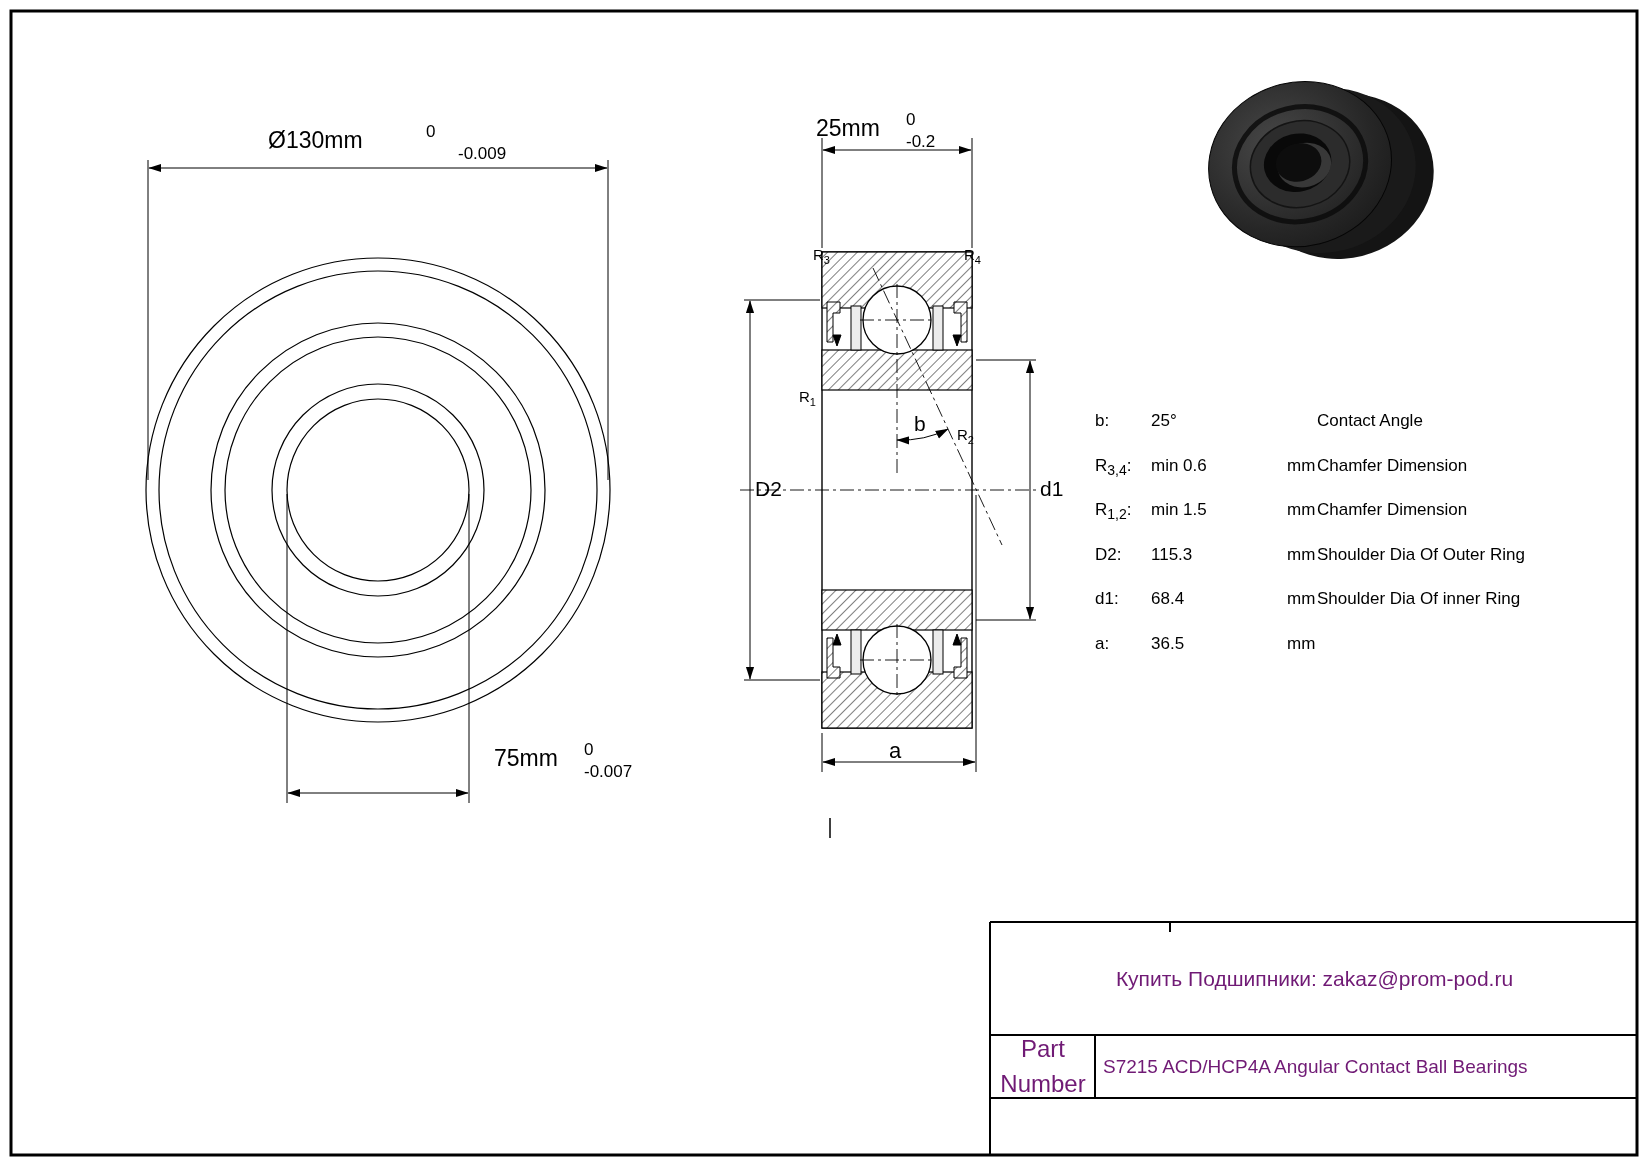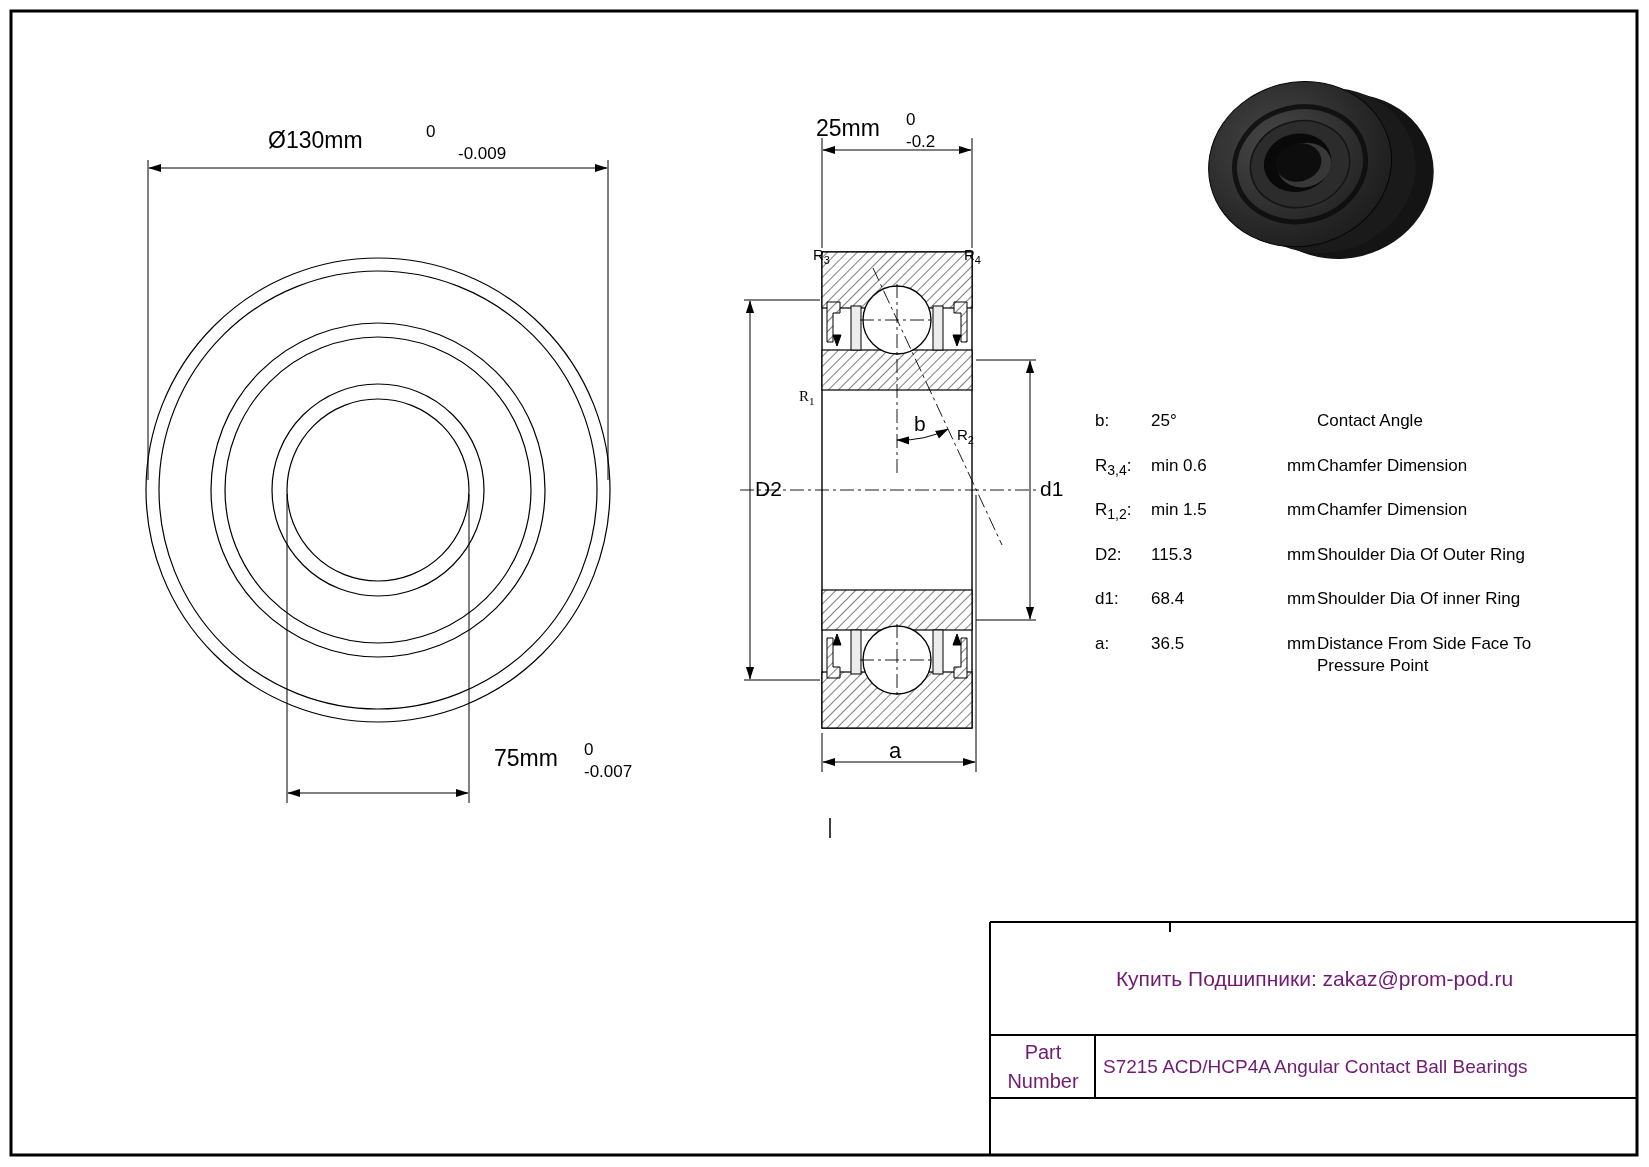--- a/index.html
+++ b/index.html
@@ -15,21 +15,21 @@
   .dim-big{font-size:23px;}
   .tol{font-size:17px;}
   .rlbl{font-size:15px;}
   .rlbl sub{font-size:11px;}
   .seclbl{font-size:21px;}
   .spec-table{position:absolute;left:1095px;top:410px;width:450px;color:#000;}
   .spec-row{display:grid;grid-template-columns:56px 136px 30px auto;height:44.5px;align-items:start;font-size:17px;line-height:1.35;}
   .spec-row .p sub{font-size:14px;}
   .tb-text{position:absolute;display:flex;color:#701a75;}
   .tb-contact{left:992px;top:924px;width:645px;height:109px;align-items:center;justify-content:center;font-size:21px;}
-  .tb-partlabel{left:992px;top:1037px;width:102px;height:59px;flex-direction:column;align-items:center;justify-content:center;font-size:20px;line-height:1.45;}
+  .tb-partlabel{left:992px;top:1037px;width:102px;height:59px;flex-direction:column;align-items:center;justify-content:center;font-size:24px;line-height:1.45;}
   .tb-partdesc{left:1103px;top:1037px;width:520px;height:59px;align-items:center;font-size:19px;}
 </style>
 </head>
 <body>
 
 <div class="sheet">
 
   <svg class="draw" width="1649" height="1167" viewBox="0 0 1649 1167">
     <defs>
       <pattern id="hatch" width="7" height="7" patternUnits="userSpaceOnUse" patternTransform="rotate(45)">
@@ -171,21 +171,21 @@
   <div class="lbl dim-big" style="left:494px;top:747px;">75mm</div>
   <div class="lbl tol" style="left:584px;top:741px;">0</div>
   <div class="lbl tol" style="left:584px;top:763px;">-0.007</div>
 
   <div class="lbl dim-big" style="left:816px;top:117px;">25mm</div>
   <div class="lbl tol" style="left:906px;top:111px;">0</div>
   <div class="lbl tol" style="left:906px;top:133px;">-0.2</div>
 
   <div class="lbl rlbl" style="left:813px;top:247px;"><span>R</span><sub>3</sub></div>
   <div class="lbl rlbl" style="left:964px;top:247px;"><span>R</span><sub>4</sub></div>
-  <div class="lbl rlbl" style="left:799px;top:389px;font-family:Liberation Serif, serif;"><span>R</span><sub>1</sub></div>
+  <div class="lbl rlbl" style="left:799px;top:389px;"><span>R</span><sub>1</sub></div>
   <div class="lbl rlbl" style="left:957px;top:389px;margin-top:38px;"><span>R</span><sub>2</sub></div>
 
   <div class="lbl seclbl" style="left:755px;top:478px;">D2</div>
   <div class="lbl seclbl" style="left:1040px;top:478px;">d1</div>
   <div class="lbl seclbl" style="left:914px;top:413px;">b</div>
   <div class="lbl seclbl" style="left:889px;top:740px;font-size:22px;">a</div>
 
   <div class="spec-table">
     <div class="spec-row">
       <span class="p"><span>b</span><sub></sub><span>:</span></span>
@@ -214,21 +214,20 @@
     <div class="spec-row">
       <span class="p"><span>d1</span><sub></sub><span>:</span></span>
       <span class="v">68.4</span>
       <span class="u">mm</span>
       <span class="d">Shoulder Dia Of inner Ring</span>
     </div>
     <div class="spec-row">
       <span class="p"><span>a</span><sub></sub><span>:</span></span>
       <span class="v">36.5</span>
       <span class="u">mm</span>
-      <span class="d">Distance From Side Face To Pressure Point</span>
     </div>
   </div>
 
   <div class="tb-text tb-contact">Купить Подшипники: zakaz@prom-pod.ru</div>
   <div class="tb-text tb-partlabel">
     <span>Part</span>
     <span>Number</span>
   </div>
   <div class="tb-text tb-partdesc">S7215 ACD/HCP4A Angular Contact Ball Bearings</div>
 

